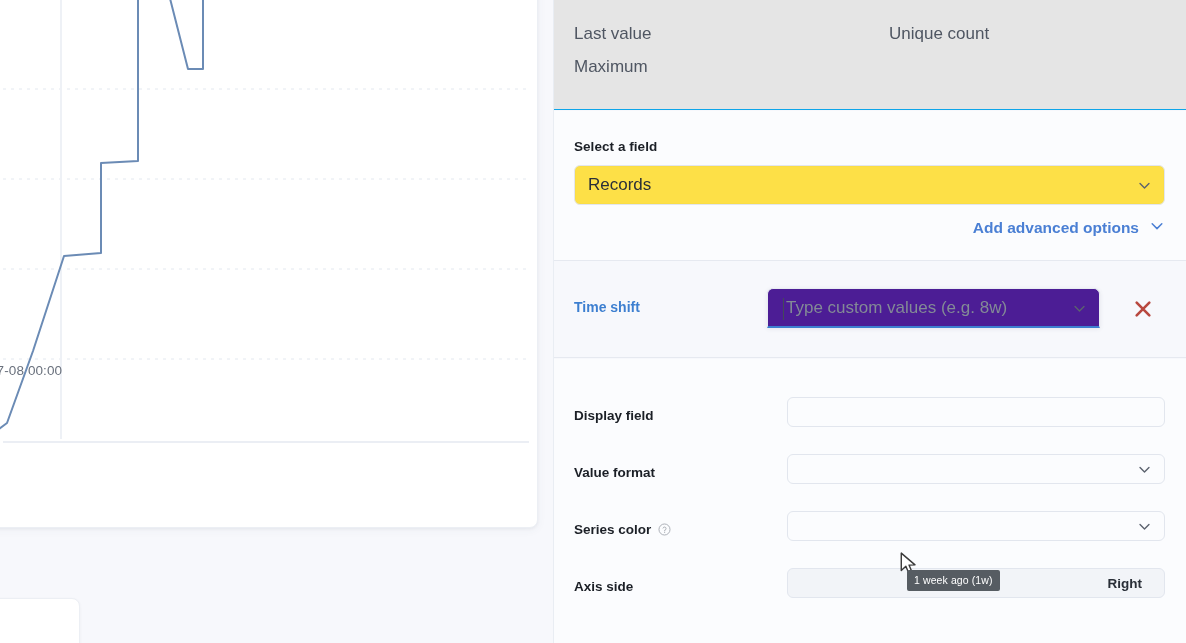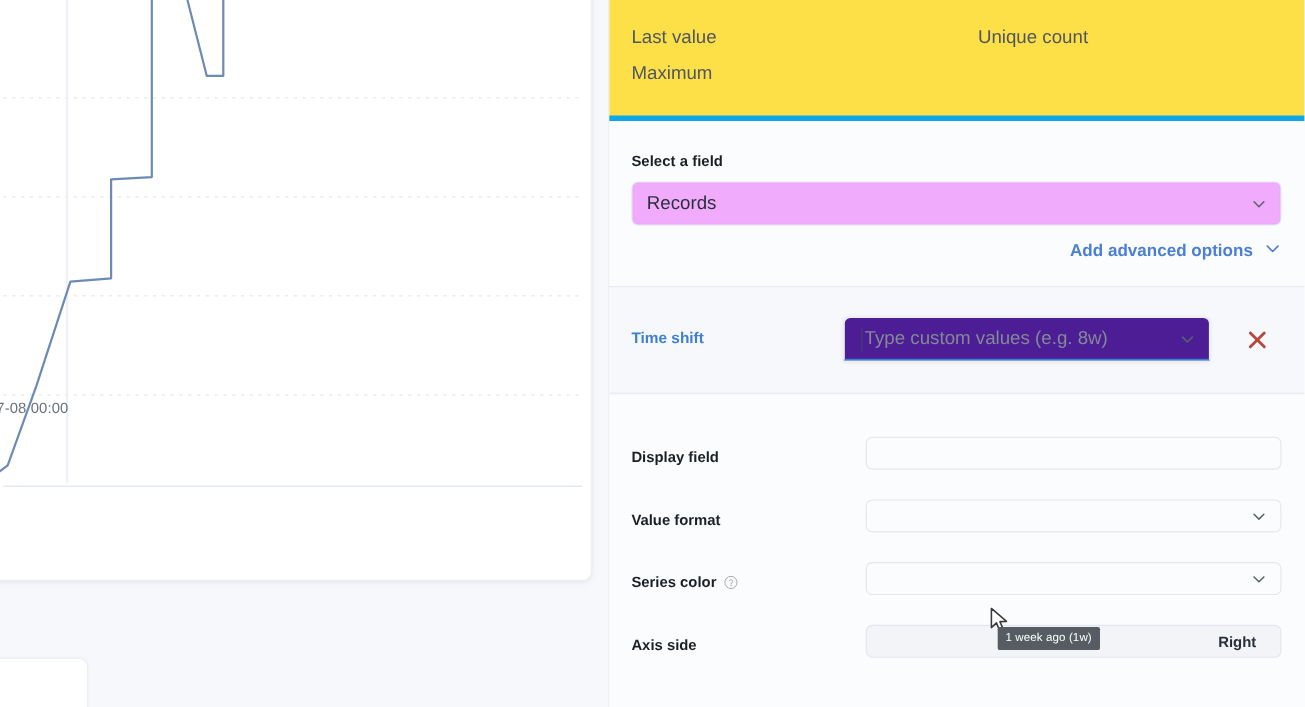--- a/index.html
+++ b/index.html
@@ -53,22 +53,22 @@
   #panel {
     position: absolute; left: 553px; top: 0;
     width: 633px; height: 643px;
     background: #f7f8fc;
     border-left: 1px solid #e9edf3;
   }
 
   
   #fn-block {
     position: absolute; left: 0; top: 0; right: 0; height: 110px;
-    background: #fde047;
-    border-bottom: 5px solid #0ea5e9;
+    background: #e5e5e5;
+    border-bottom: 1px solid #0ea5e9;
   }
   .fn-item {
     position: absolute;
     font-size: 17px;
     color: #4f5662;
     white-space: nowrap;
   }
   #fn-last-value  { left: 20px;  top: 24px; }
   #fn-maximum     { left: 20px;  top: 57px; }
   #fn-unique      { left: 335px; top: 24px; }
@@ -83,21 +83,21 @@
     font-size: 13.5px;
     font-weight: 700;
     color: #1b1f26;
     letter-spacing: .05px;
     white-space: nowrap;
   }
   #select-a-field-label { position: absolute; left: 20px; top: 28px; }
   #field-combo {
     position: absolute; left: 20px; top: 54px;
     width: 591px; height: 40px;
-    background: #f0abfc;
+    background: #fde047;
     border: 1px solid #e2e6ee;
     border-radius: 6px;
     box-shadow: inset 0 0 0 1px rgba(0,0,0,0.01);
     display: flex; align-items: center;
   }
   #field-combo-value {
     margin-left: 13px;
     font-size: 17px;
     color: #2a2f38;
   }

